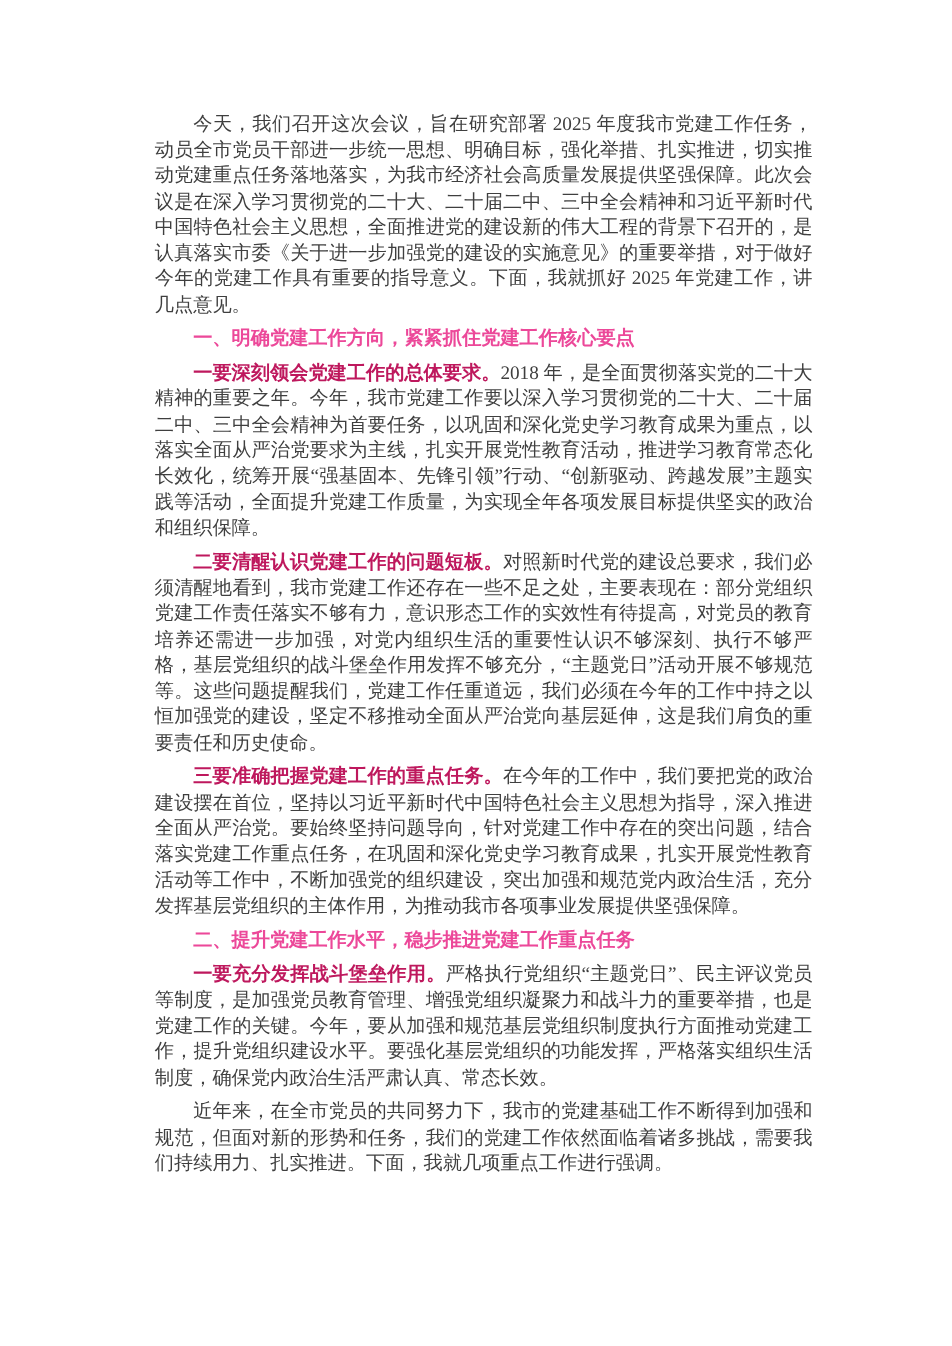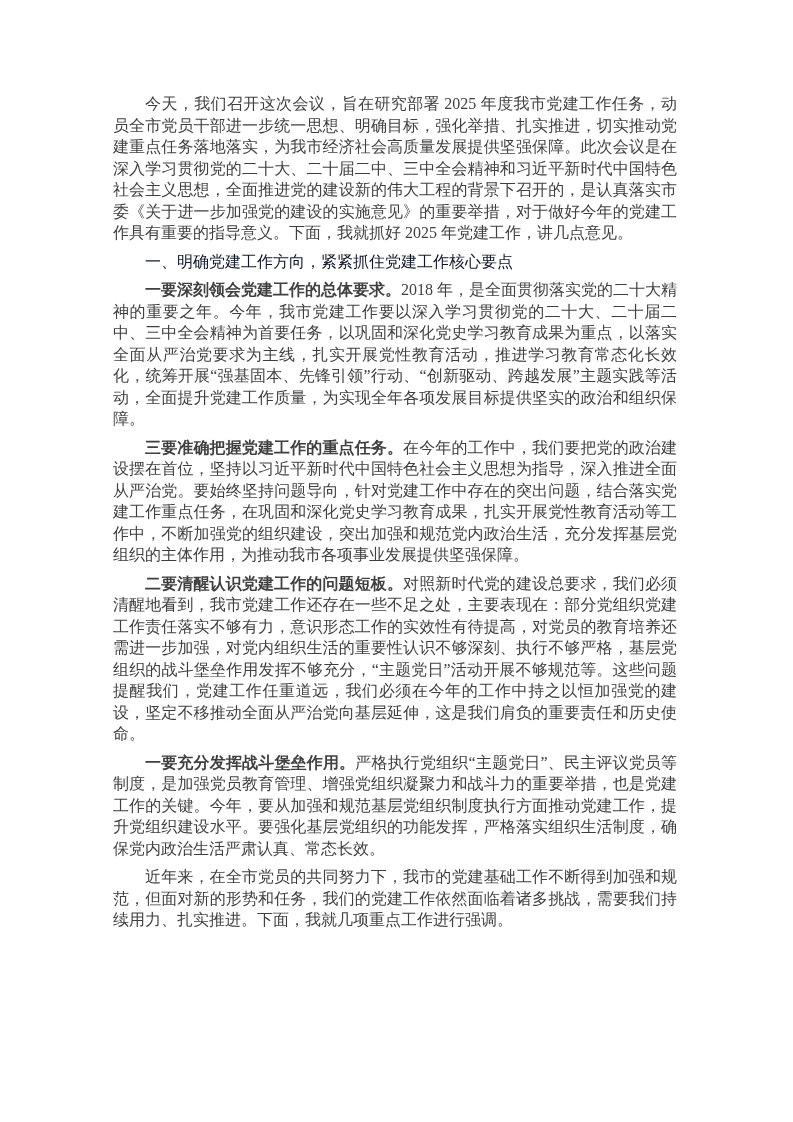--- a/index.html
+++ b/index.html
@@ -19,41 +19,42 @@
     left: 113px;
     top: 93px;
     width: 564px;
     font-family: "Liberation Serif", "DejaVu Serif", serif;
     font-size: 16px;
     line-height: 21.5px;
     color: #3f3f3f;
     text-align: justify;
   }
   .doc-content p {
-    margin: 0 0 7px 0;
+    margin: 0 0 7px 16px;
     text-indent: 32px;
     word-break: break-all;
   }
   .doc-content p.heading {
     font-family: "Liberation Sans", "DejaVu Sans", sans-serif;
-    font-weight: normal;
-    color: #0f172a;
+    font-weight: bold;
+    color: #ec4899;
   }
   .doc-content p strong {
     font-family: "Liberation Sans", "DejaVu Sans", sans-serif;
     font-weight: bold;
-    color: #404040;
+    color: #be185d;
   }
 </style>
 </head>
 <body>
 
 <div class="page">
   <div class="doc-content" id="doc-content">
       <p class="block body"><span>今天，我们召开这次会议，旨在研究部署 2025 年度我市党建工作任务，动员全市党员干部进一步统一思想、明确目标，强化举措、扎实推进，切实推动党建重点任务落地落实，为我市经济社会高质量发展提供坚强保障。此次会议是在深入学习贯彻党的二十大、二十届二中、三中全会精神和习近平新时代中国特色社会主义思想，全面推进党的建设新的伟大工程的背景下召开的，是认真落实市委《关于进一步加强党的建设的实施意见》的重要举措，对于做好今年的党建工作具有重要的指导意义。下面，我就抓好 2025 年党建工作，讲几点意见。</span></p>
       <p class="block heading"><span>一、明确党建工作方向，紧紧抓住党建工作核心要点</span></p>
       <p class="block body"><strong>一要深刻领会党建工作的总体要求。</strong><span>2018 年，是全面贯彻落实党的二十大精神的重要之年。今年，我市党建工作要以深入学习贯彻党的二十大、二十届二中、三中全会精神为首要任务，以巩固和深化党史学习教育成果为重点，以落实全面从严治党要求为主线，扎实开展党性教育活动，推进学习教育常态化长效化，统筹开展“强基固本、先锋引领”行动、“创新驱动、跨越发展”主题实践等活动，全面提升党建工作质量，为实现全年各项发展目标提供坚实的政治和组织保障。</span></p>
+      <p class="block body"><strong>二要清醒认识党建工作的问题短板。</strong><span>对照新时代党的建设总要求，我们必须清醒地看到，我市党建工作还存在一些不足之处，主要表现在：部分党组织党建工作责任落实不够有力，意识形态工作的实效性有待提高，对党员的教育培养还需进一步加强，对党内组织生活的重要性认识不够深刻、执行不够严格，基层党组织的战斗堡垒作用发挥不够充分，“主题党日”活动开展不够规范等。这些问题提醒我们，党建工作任重道远，我们必须在今年的工作中持之以恒加强党的建设，坚定不移推动全面从严治党向基层延伸，这是我们肩负的重要责任和历史使命。</span></p>
       <p class="block body"><strong>三要准确把握党建工作的重点任务。</strong><span>在今年的工作中，我们要把党的政治建设摆在首位，坚持以习近平新时代中国特色社会主义思想为指导，深入推进全面从严治党。要始终坚持问题导向，针对党建工作中存在的突出问题，结合落实党建工作重点任务，在巩固和深化党史学习教育成果，扎实开展党性教育活动等工作中，不断加强党的组织建设，突出加强和规范党内政治生活，充分发挥基层党组织的主体作用，为推动我市各项事业发展提供坚强保障。</span></p>
-      <p class="block body"><strong>二要清醒认识党建工作的问题短板。</strong><span>对照新时代党的建设总要求，我们必须清醒地看到，我市党建工作还存在一些不足之处，主要表现在：部分党组织党建工作责任落实不够有力，意识形态工作的实效性有待提高，对党员的教育培养还需进一步加强，对党内组织生活的重要性认识不够深刻、执行不够严格，基层党组织的战斗堡垒作用发挥不够充分，“主题党日”活动开展不够规范等。这些问题提醒我们，党建工作任重道远，我们必须在今年的工作中持之以恒加强党的建设，坚定不移推动全面从严治党向基层延伸，这是我们肩负的重要责任和历史使命。</span></p>
+      <p class="block heading"><span>二、提升党建工作水平，稳步推进党建工作重点任务</span></p>
       <p class="block body"><strong>一要充分发挥战斗堡垒作用。</strong><span>严格执行党组织“主题党日”、民主评议党员等制度，是加强党员教育管理、增强党组织凝聚力和战斗力的重要举措，也是党建工作的关键。今年，要从加强和规范基层党组织制度执行方面推动党建工作，提升党组织建设水平。要强化基层党组织的功能发挥，严格落实组织生活制度，确保党内政治生活严肃认真、常态长效。</span></p>
       <p class="block body"><span>近年来，在全市党员的共同努力下，我市的党建基础工作不断得到加强和规范，但面对新的形势和任务，我们的党建工作依然面临着诸多挑战，需要我们持续用力、扎实推进。下面，我就几项重点工作进行强调。</span></p>
     </div>
 </div>
 
 </body></html>

